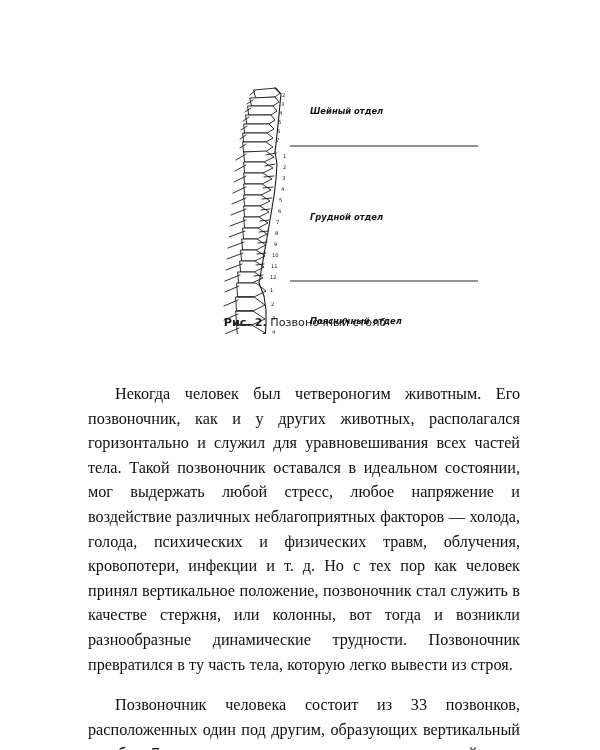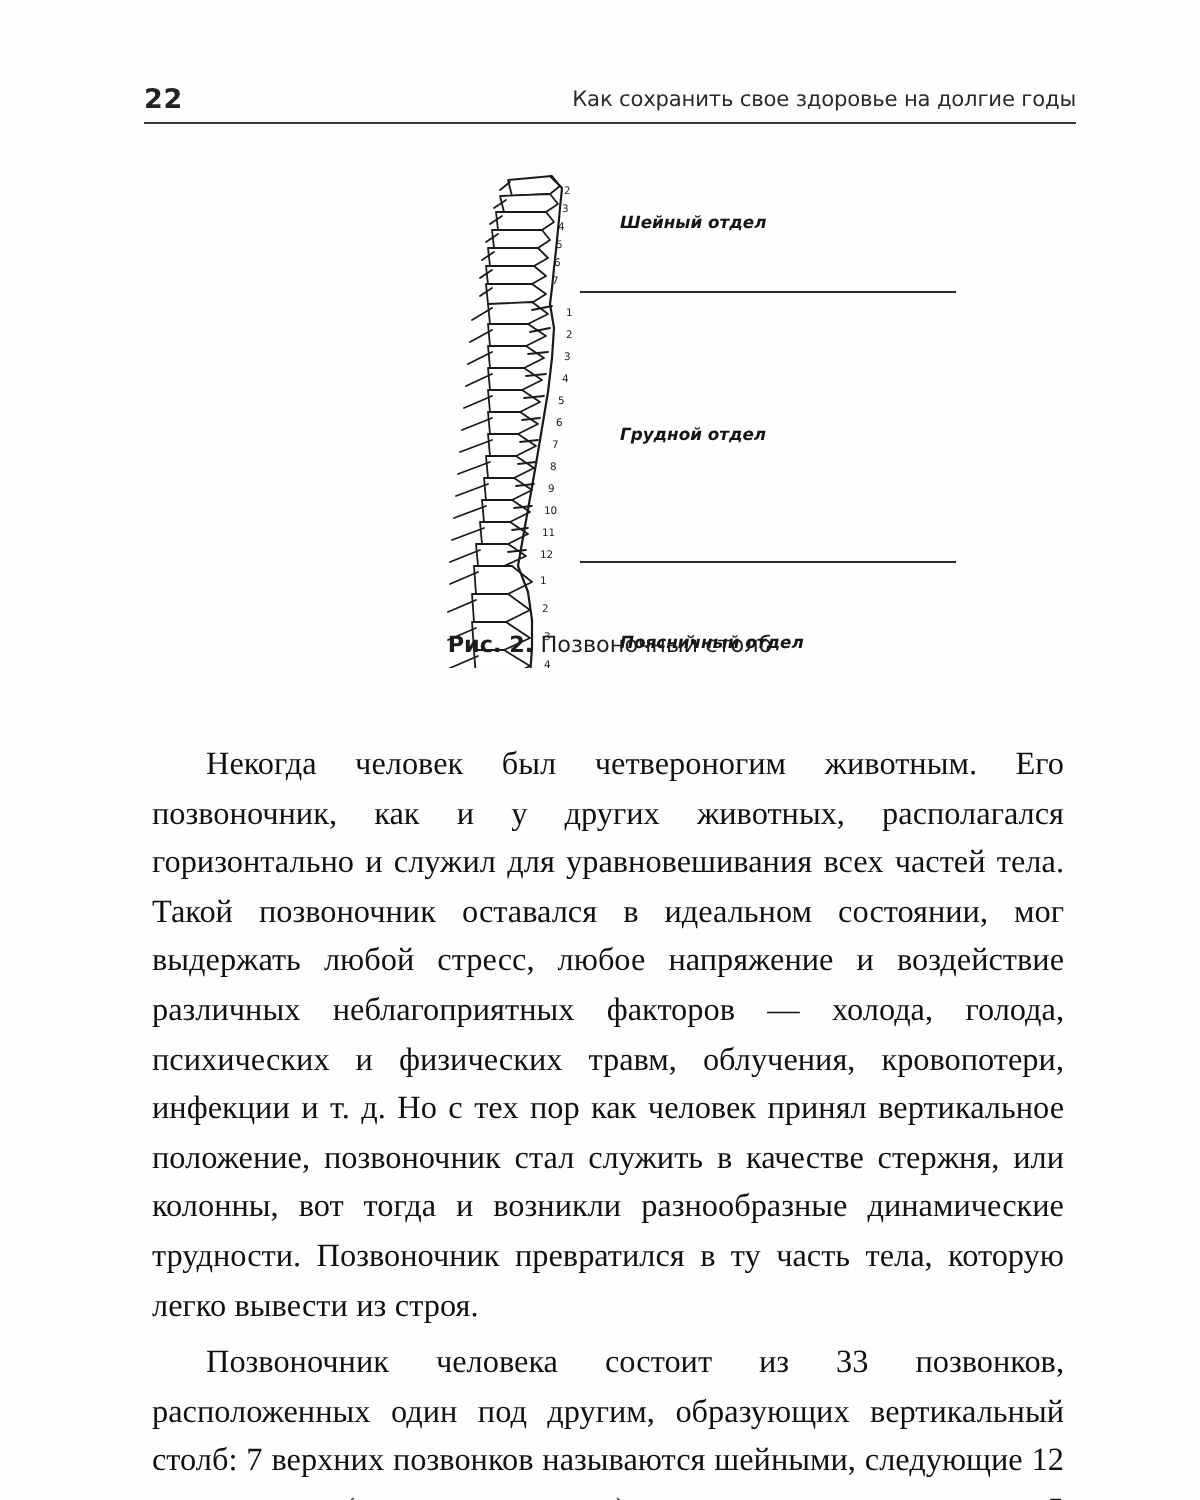--- a/index.html
+++ b/index.html
@@ -86,40 +86,35 @@
   }
 
   
   .body-text {
     position: absolute;
     left: 72px;
     top: 366px;
     width: 464px;
   }
   .para {
-    margin: 4px;
+    margin: 16px;
     font-size: 16.2px;
     line-height: 24.6px;
     text-align: justify;
     text-indent: 27px;
     color: #101010;
     word-spacing: 0.2px;
   }
   .para + .para { margin-top: 0; }
 </style>
 </head>
 <body>
 
 <div class="page">
 
-  <div class="running-head">
-    <div class="folio">22</div>
-    <div class="head-title">Как сохранить свое здоровье на долгие годы</div>
-    <div class="head-rule"></div>
-  </div>
 
   <div class="figure">
     <svg width="466" height="250" viewBox="0 0 466 250">
       <g stroke="#1a1a1a" fill="none" stroke-width="0.9" stroke-linecap="round" stroke-linejoin="round">
 
         <g>
           <path d="M176 6 L198 4 L202 9 L197 13 L178 14 Z" fill="#fff"></path>
           <path d="M172 14 L197 13 L201 18 L195 22 L174 22 Z" fill="#fff"></path>
           <path d="M170 22 L195 22 L199 27 L193 31 L171 31 Z" fill="#fff"></path>
           <path d="M168 31 L193 31 L197 36 L191 40 L169 40 Z" fill="#fff"></path>

